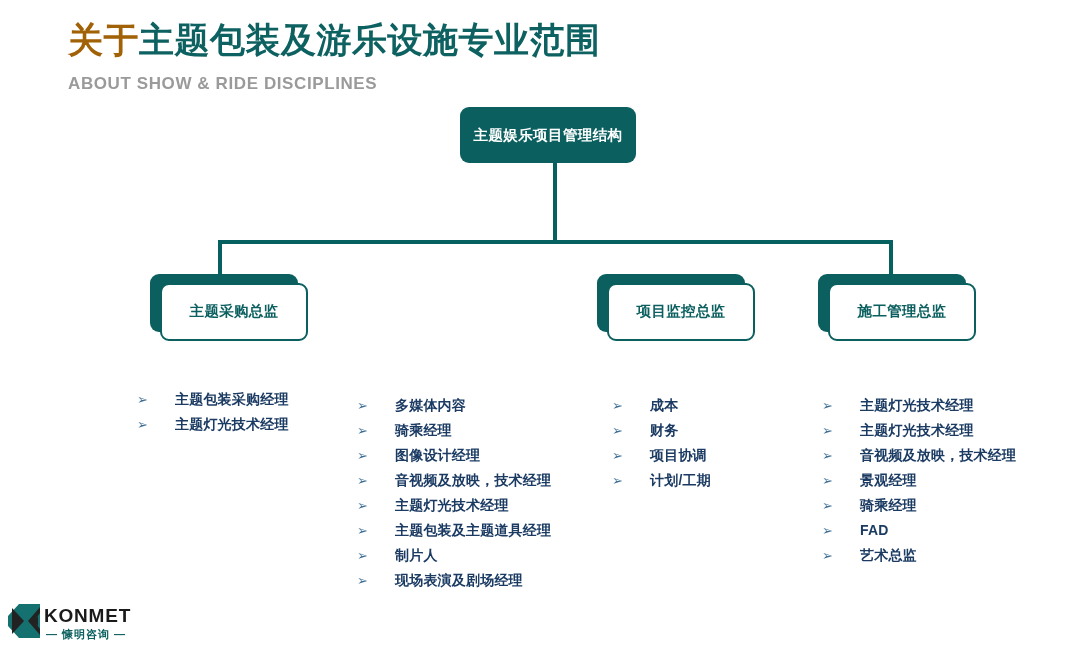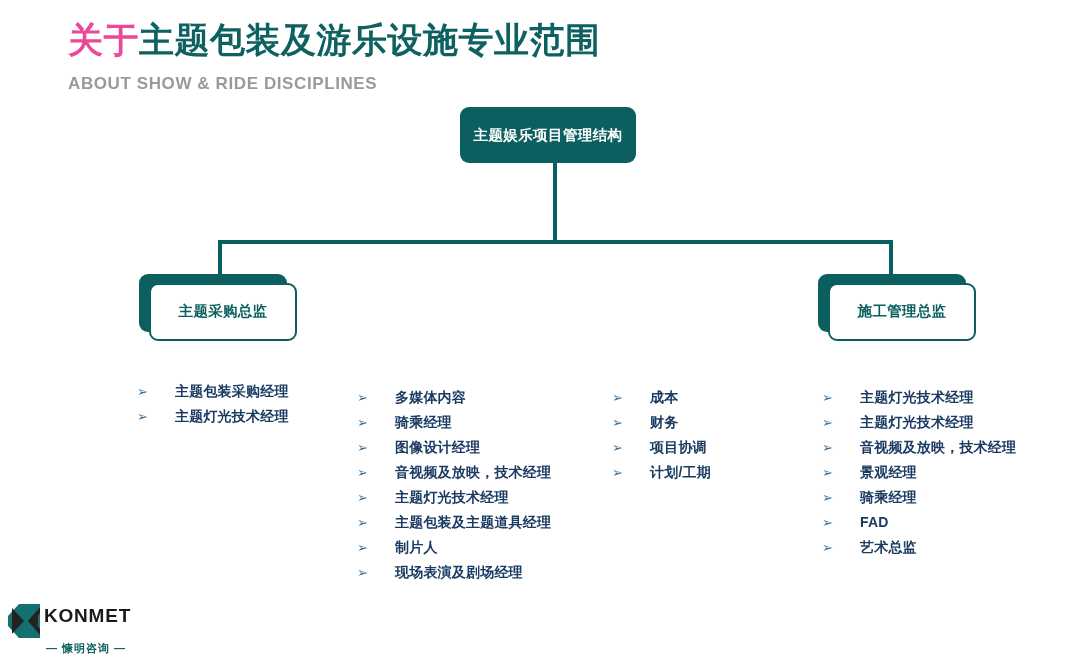--- a/index.html
+++ b/index.html
@@ -10,21 +10,21 @@
     overflow:hidden;
   }
   #slide { position:relative; width:1080px; height:657px; background:#fff; }
 
   
   .title-block { position:absolute; left:68px; top:18px; }
   .title-main {
     font-size:35px; font-weight:bold; letter-spacing:0.5px;
     line-height:1.25; white-space:nowrap;
   }
-  .title-cn-dark { color:#ec4899; }
+  .title-cn-dark { color:#a16207; }
   .title-cn-teal { color:#0e6161; }
   .title-sub {
     margin-top:12px;
     font-size:17px; font-weight:bold; letter-spacing:0.6px;
     color:#9a9a9a; white-space:nowrap;
   }
 
   
   .conn { position:absolute; background:#06605f; }
 
@@ -62,32 +62,32 @@
     display:flex; align-items:baseline;
     height:25px;
     white-space:nowrap;
   }
   .bullet .arrow {
     width:38px; flex:0 0 38px;
     color:#3d6e94; font-size:13px; line-height:1;
     font-family:"DejaVu Sans",sans-serif;
   }
   .bullet .txt {
-    color:#1b3b63; font-size:14px; font-weight:bold; letter-spacing:0.2px;
+    color:#1b3b63; font-size:14px; font-weight:bold; letter-spacing:0.2px;margin-top:8px;
   }
 
   
   .logo { position:absolute; left:8px; top:602px; width:170px; height:44px;text-align:right; }
   .logo-mark { position:absolute; left:0; top:2px; }
   .logo-word {
     position:absolute; left:36px; top:3px;
     font-size:19px; font-weight:bold; letter-spacing:0.8px; color:#1a1a1a;
   }
   .logo-sub {
-    position:absolute; left:38px; top:39px;
+    position:absolute; left:38px; top:25px;
     font-size:11px; font-weight:bold; color:#0b5f5f; letter-spacing:1px;
   }
 </style>
 </head>
 <body>
 
 <div id="slide">
 
   <div class="title-block">
     <div class="title-main">
@@ -101,28 +101,34 @@
   <div class="conn" style="left:218px; top:240px; width:675px; height:3.5px;"></div>
 
   <div class="conn" style="left:218px; top:240px; width:3.5px; height:36px;"></div>
 
   <div class="conn" style="left:889px; top:240px; width:3.5px; height:36px;"></div>
 
   <div class="root-box">
     <span>主题娱乐项目管理结构</span>
   </div>
 
-  <div class="node" style="left:139px; top:274px;padding-left:43px;">
+  <div class="node" style="left:150px; top:274px;padding-left:43px;">
     <div class="back"></div>
     <div class="front">
       <span>主题采购总监</span>
     </div>
   </div>
 
 
+  <div class="node" style="left:597px; top:274px;">
+    <div class="back"></div>
+    <div class="front">
+      <span>项目监控总监</span>
+    </div>
+  </div>
 
   <div class="node" style="left:818px; top:274px;">
     <div class="back"></div>
     <div class="front">
       <span>施工管理总监</span>
     </div>
   </div>
 
   <div class="col" id="col-0" style="left:137px; top:383px;">
       <div class="bullet">

